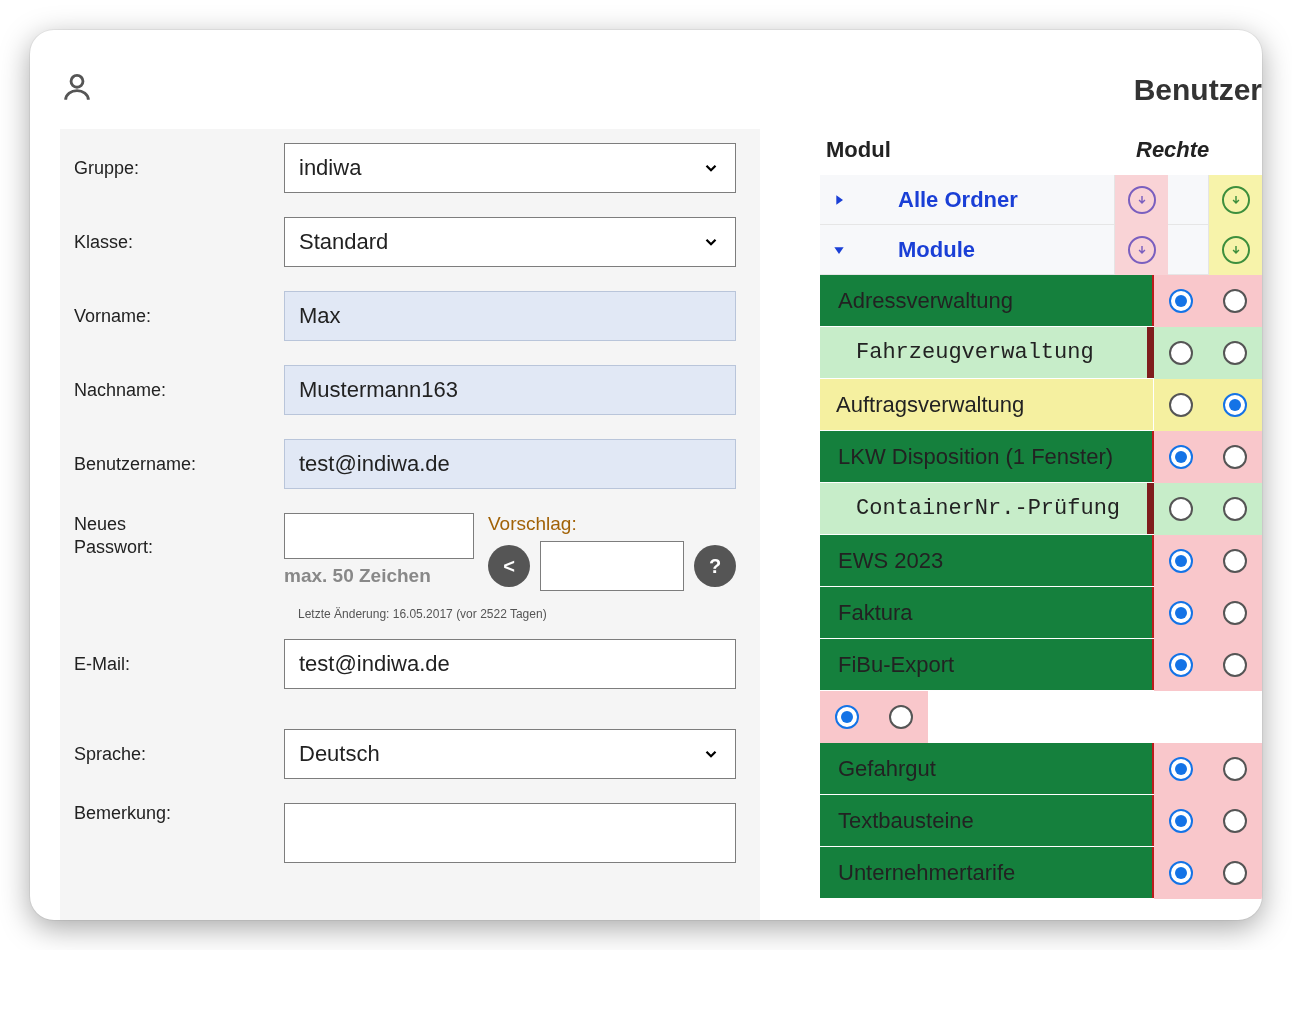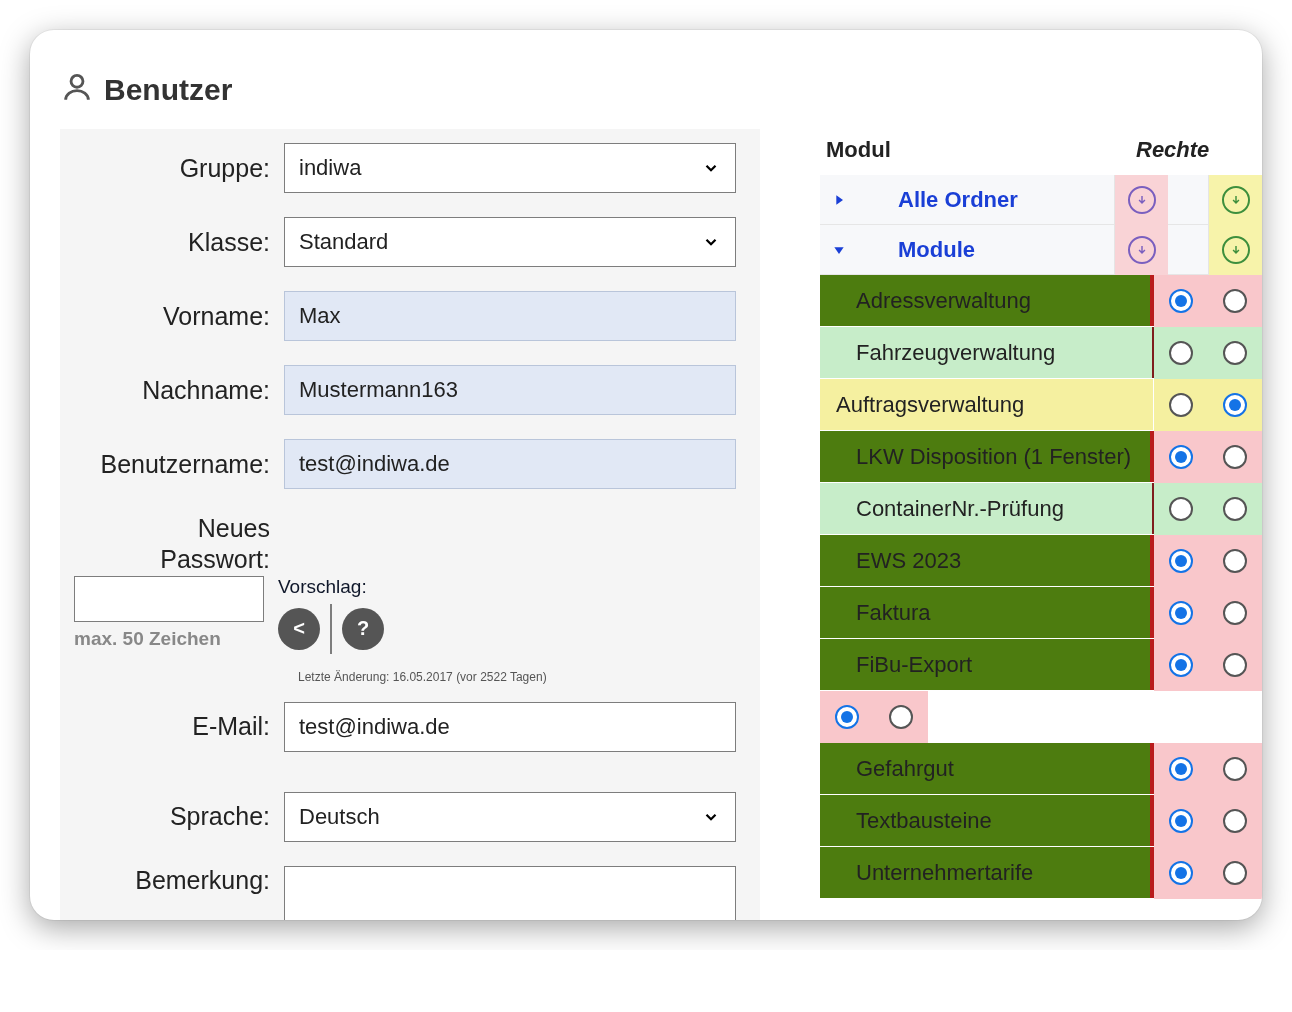--- a/index.html
+++ b/index.html
@@ -19,40 +19,40 @@
     overflow: hidden;
     position: relative;
     padding: 40px 0 0 30px;
   }
   .header {
     display: flex;
     align-items: center;
     gap: 10px;
     margin-bottom: 20px;
     color: #444;
+    justify-content: space-between;
   }
   .header svg { width: 34px; height: 34px; }
   .header h1 { font-size: 30px; font-weight: 700; color: #333; }
   .layout { display: flex; gap: 60px; }
   .form-panel {
     width: 700px;
     background: #f5f5f5;
     padding: 14px 24px 40px 14px;
   }
   .form-row {
     display: flex;
     align-items: center;
     margin-bottom: 24px;
   }
-  .form-row.tight { margin-bottom: 10px; flex-direction: column; }
+  .form-row.tight { margin-bottom: 10px; }
   .form-label {
     width: 210px;
-    text-align: right;
     padding-right: 14px;
-    font-size: 25px;
+    font-size: 18px;
     color: #222;
   }
   .form-label.two { line-height: 1.25; }
   .form-control {
     flex: 1;
     min-width: 0;
     display: flex;
     gap: 10px;
     align-items: center;
   }
@@ -79,21 +79,21 @@
   .hint { color: #888; font-size: 19px; margin-top: 6px; font-weight: bold; }
   .info-row {
     padding: 6px 0 18px 224px;
     font-size: 12px;
     color: #555;
     width: 700px;
   }
   .pw-row { display: flex; align-items: flex-start; gap: 14px; }
   .pw-box { width: 190px; }
   .sugg-block { flex: 1; }
-  .sugg-label { font-size: 19px; color: #0f172a; margin-bottom: 6px; }
+  .sugg-label { font-size: 19px; color: #a16207; margin-bottom: 6px; }
   .sugg-line { display: flex; align-items: center; gap: 10px; }
   .sugg-input {
     flex: 1; height: 50px; border: 1px solid #7d7d7d; background: #fff;
   }
   .circ-btn {
     width: 42px; height: 42px; border-radius: 50%;
     background: #555; color: #fff; display: flex;
     align-items: center; justify-content: center;
     font-size: 20px; font-weight: 600; cursor: pointer;
     flex-shrink: 0;
@@ -147,22 +147,22 @@
   .icon-cell.yellow .down-circ { border-color: #3d8f3d; }
   .icon-cell.yellow .down-circ svg { stroke: #3d8f3d; }
 
   .mod-row {
     display: flex; align-items: center; height: 52px;
     border-bottom: 1px solid #fff;
   }
   .mod-row .mod-label {
     flex: 1; padding-left: 36px; font-size: 22px; color: #222;
   }
-  .mod-row.pink .mod-label { background: #4d7c0f; height: 100%; display:flex; align-items:center; border-right:4px solid #b91c1c;}
-  .mod-row.green .mod-label { background: #c7edc9; height: 100%; display:flex; align-items:center; border-right:2px solid #7f1d1d;}
+  .mod-row.pink .mod-label { background: #15803d; height: 100%; display:flex; align-items:center; border-right:2px solid #b91c1c;padding-left:18px;}
+  .mod-row.green .mod-label { background: #c7edc9; height: 100%; display:flex; align-items:center; border-right:7px solid #7f1d1d;font-family:Liberation Mono, monospace;}
   .mod-row.yellow .mod-label { background: #f5f0a0; height: 100%; display:flex; align-items:center; border-right:1px solid #fff;padding-left:16px;}
   .radio-cell {
     width: 54px; height: 52px; display: flex;
     align-items: center; justify-content: center;
   }
   .mod-row.pink .radio-cell { background: #f9c7cb; }
   .mod-row.green .radio-cell { background: #c7edc9; }
   .mod-row.yellow .radio-cell { background: #f5f0a0; }
   .radio {
     width: 24px; height: 24px; border: 2.5px solid #555;

